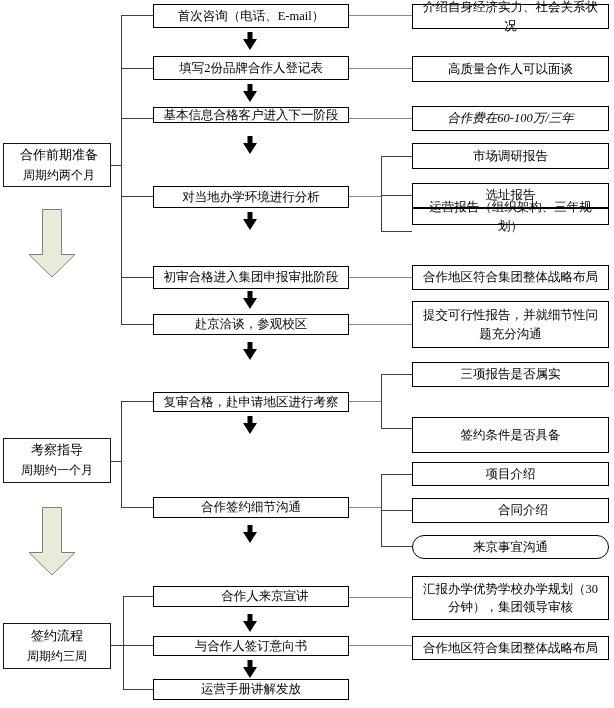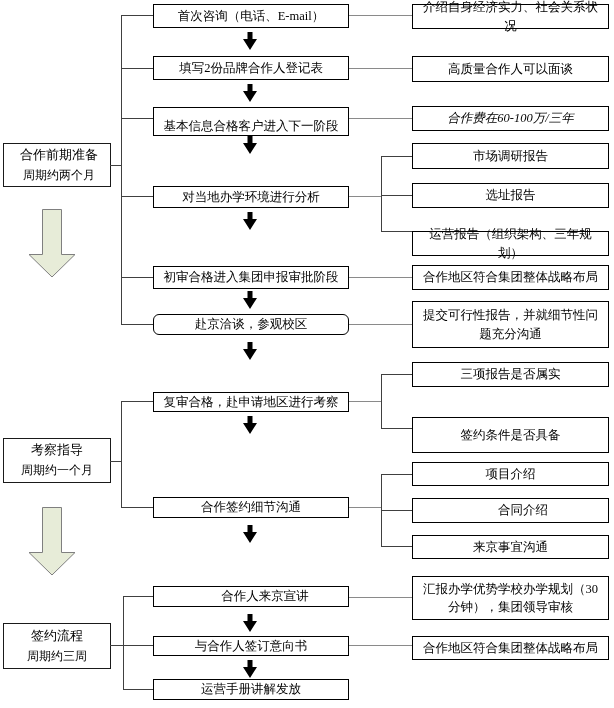--- a/index.html
+++ b/index.html
@@ -54,30 +54,30 @@
         <path d="M14.5 .5 H33.5 V45.5 H47 L24 68 L1 45.5 H14.5 Z" fill="#e7ecd8" stroke="#7f7f7f" stroke-width="1"></path>
       </svg>
   </div>
 
   <div class="box mid" style="top:4px;height:24px;">
       <span>首次咨询（电话、E-mail）</span>
     </div>
   <div class="box mid" style="top:56px;height:24px;">
       <span>填写2份品牌合作人登记表</span>
     </div>
-  <div class="box mid" style="top:107px;height:29px;align-items:flex-end;">
+  <div class="box mid" style="top:107px;height:16px;">
       <span>基本信息合格客户进入下一阶段</span>
     </div>
   <div class="box mid" style="top:186px;height:22px;">
       <span>对当地办学环境进行分析</span>
     </div>
   <div class="box mid" style="top:266px;height:23px;">
       <span>初审合格进入集团申报审批阶段</span>
     </div>
-  <div class="box mid" style="top:314px;height:21px;border-radius:6px;">
+  <div class="box mid" style="top:314px;height:21px;">
       <span>赴京洽谈，参观校区</span>
     </div>
   <div class="box mid" style="top:392px;height:20px;">
       <span>复审合格，赴申请地区进行考察</span>
     </div>
   <div class="box mid" style="top:497px;height:21px;">
       <span>合作签约细节沟通</span>
     </div>
   <div class="box mid" style="top:586px;height:21px;padding-left:32px;">
       <span>合作人来京宣讲</span>
@@ -97,42 +97,42 @@
     </div>
   <div class="box right" style="top:106px;height:25px;font-style:italic;">
       <span>合作费在60-100万/三年</span>
     </div>
   <div class="box right" style="top:143px;height:26px;">
       <span>市场调研报告</span>
     </div>
   <div class="box right" style="top:183px;height:25px;">
       <span>选址报告</span>
     </div>
-  <div class="box right" style="top:231px;height:25px;">
+  <div class="box right" style="top:208px;height:17px;">
       <span>运营报告（组织架构、三年规划）</span>
     </div>
   <div class="box right" style="top:265px;height:25px;">
       <span>合作地区符合集团整体战略布局</span>
     </div>
   <div class="box right" style="top:301px;height:47px;">
       <span>提交可行性报告，并就细节性问题充分沟通</span>
     </div>
   <div class="box right" style="top:362px;height:25px;">
       <span>三项报告是否属实</span>
     </div>
   <div class="box right" style="top:417px;height:36px;">
       <span>签约条件是否具备</span>
     </div>
   <div class="box right" style="top:462px;height:24px;text-align:center;">
       <span>项目介绍</span>
     </div>
   <div class="box right" style="top:498px;height:25px;padding-left:29px;">
       <span>合同介绍</span>
     </div>
-  <div class="box right" style="top:535px;height:24px;">
+  <div class="box right" style="top:535px;height:24px;border-radius:12px;">
       <span>来京事宜沟通</span>
     </div>
   <div class="box right" style="top:576px;height:44px;">
       <span>汇报办学优势学校办学规划（30分钟），集团领导审核</span>
     </div>
   <div class="box right" style="top:636px;height:24px;">
       <span>合作地区符合集团整体战略布局</span>
     </div>
 
   <div class="darr" style="top:32px;"><svg width="14" height="18" viewBox="0 0 14 18">

